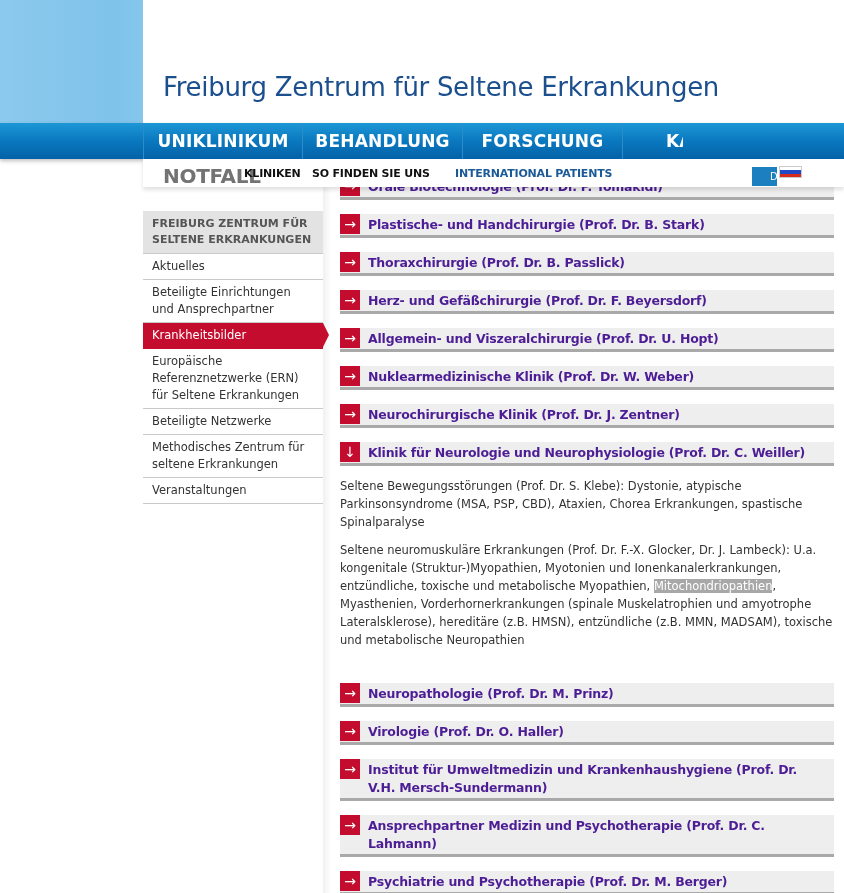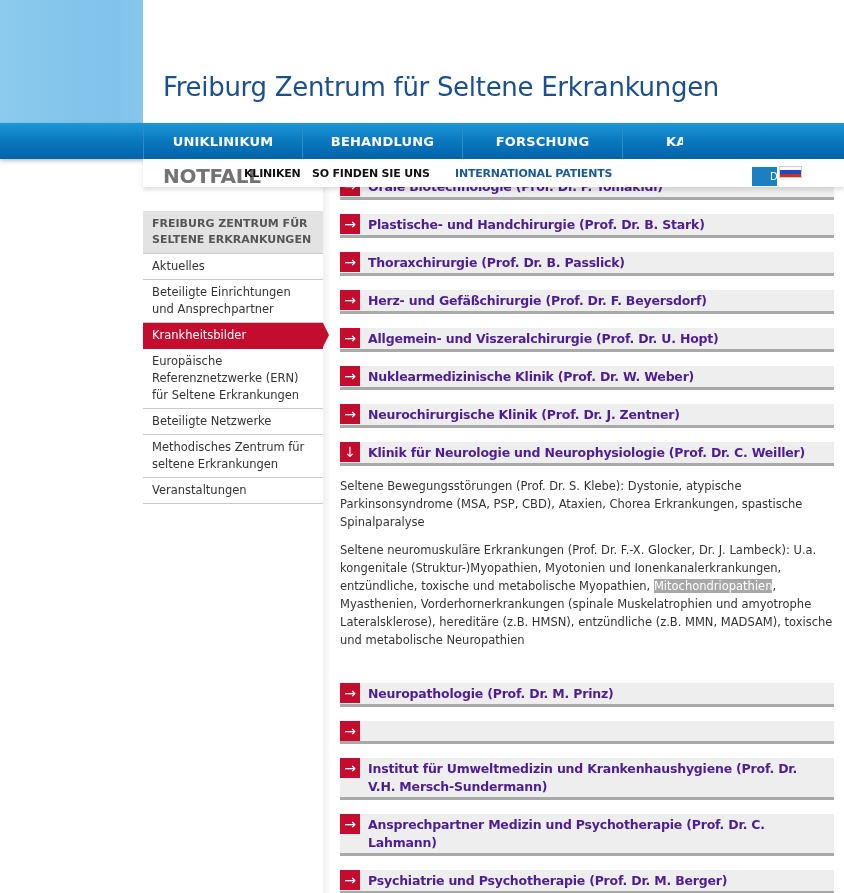--- a/index.html
+++ b/index.html
@@ -21,21 +21,21 @@
     .mainnav-bar {
       position: absolute; left: 0; top: 123px; width: 844px; height: 36px;
       background: linear-gradient(180deg, #1d97d6 0%, #0a78bf 50%, #0462a8 100%);
       box-shadow: 0 2px 4px rgba(0,0,0,0.25);
     }
     .mainnav {
       position: absolute; left: 143px; top: 0; height: 36px; display: flex;
     }
     .mainnav-item {
       width: 160px; height: 36px; display: flex; align-items: center; justify-content: center;
-      color: #fff; font-weight: bold; font-size: 13px; letter-spacing: 0.2px;
+      color: #fff; font-weight: bold; font-size: 17px; letter-spacing: 0.2px;
       border-right: 1px solid #2b8ccc; cursor: pointer; white-space: nowrap;
     }
     .mainnav-item:first-child { border-left: 1px solid #2b8ccc; }
     .mainnav-item.last { width: 60px; justify-content: flex-start; padding-left: 43px; border-right: none; overflow: hidden; }
 
     .subnav {
       position: absolute; left: 143px; top: 159px; width: 701px; height: 28px; background: #fff;
       box-shadow: 0 3px 4px rgba(0,0,0,0.12); z-index: 5;
     }
     .notfall {
@@ -172,20 +172,21 @@
   </div>
   <p class="para" style="margin-top:11px;">Seltene Bewegungsstörungen (Prof. Dr. S. Klebe): Dystonie, atypische Parkinsonsyndrome (MSA, PSP, CBD), Ataxien, Chorea Erkrankungen, spastische Spinalparalyse</p>
   <p class="para" style="margin-top:10px;"><span>Seltene neuromuskuläre Erkrankungen (Prof. Dr. F.-X. Glocker, Dr. J. Lambeck): U.a. kongenitale (Struktur-)Myopathien, Myotonien und Ionenkanalerkrankungen, entzündliche, toxische und metabolische Myopathien, </span><span class="hl">Mitochondriopathien</span><span>, Myasthenien, Vorderhornerkrankungen (spinale Muskelatrophien und amyotrophe Lateralsklerose), hereditäre (z.B. HMSN), entzündliche (z.B. MMN, MADSAM), toxische und metabolische Neuropathien</span></p>
 
   <div class="acc-item" style="margin-top:34px;">
     <span class="acc-icon">→</span>
     <span class="acc-label">Neuropathologie (Prof. Dr. M. Prinz)</span>
   </div>
   <div class="acc-item" style="margin-top:14px;">
     <span class="acc-icon">→</span>
+    <span class="acc-label">Virologie (Prof. Dr. O. Haller)</span>
   </div>
   <div class="acc-item" style="margin-top:14px;">
     <span class="acc-icon">→</span>
     <span class="acc-label">Institut für Umweltmedizin und Krankenhaushygiene (Prof. Dr. V.H. Mersch-Sundermann)</span>
   </div>
   <div class="acc-item" style="margin-top:14px;">
     <span class="acc-icon">→</span>
     <span class="acc-label">Ansprechpartner Medizin und Psychotherapie (Prof. Dr. C. Lahmann)</span>
   </div>
   <div class="acc-item" style="margin-top:14px;">

